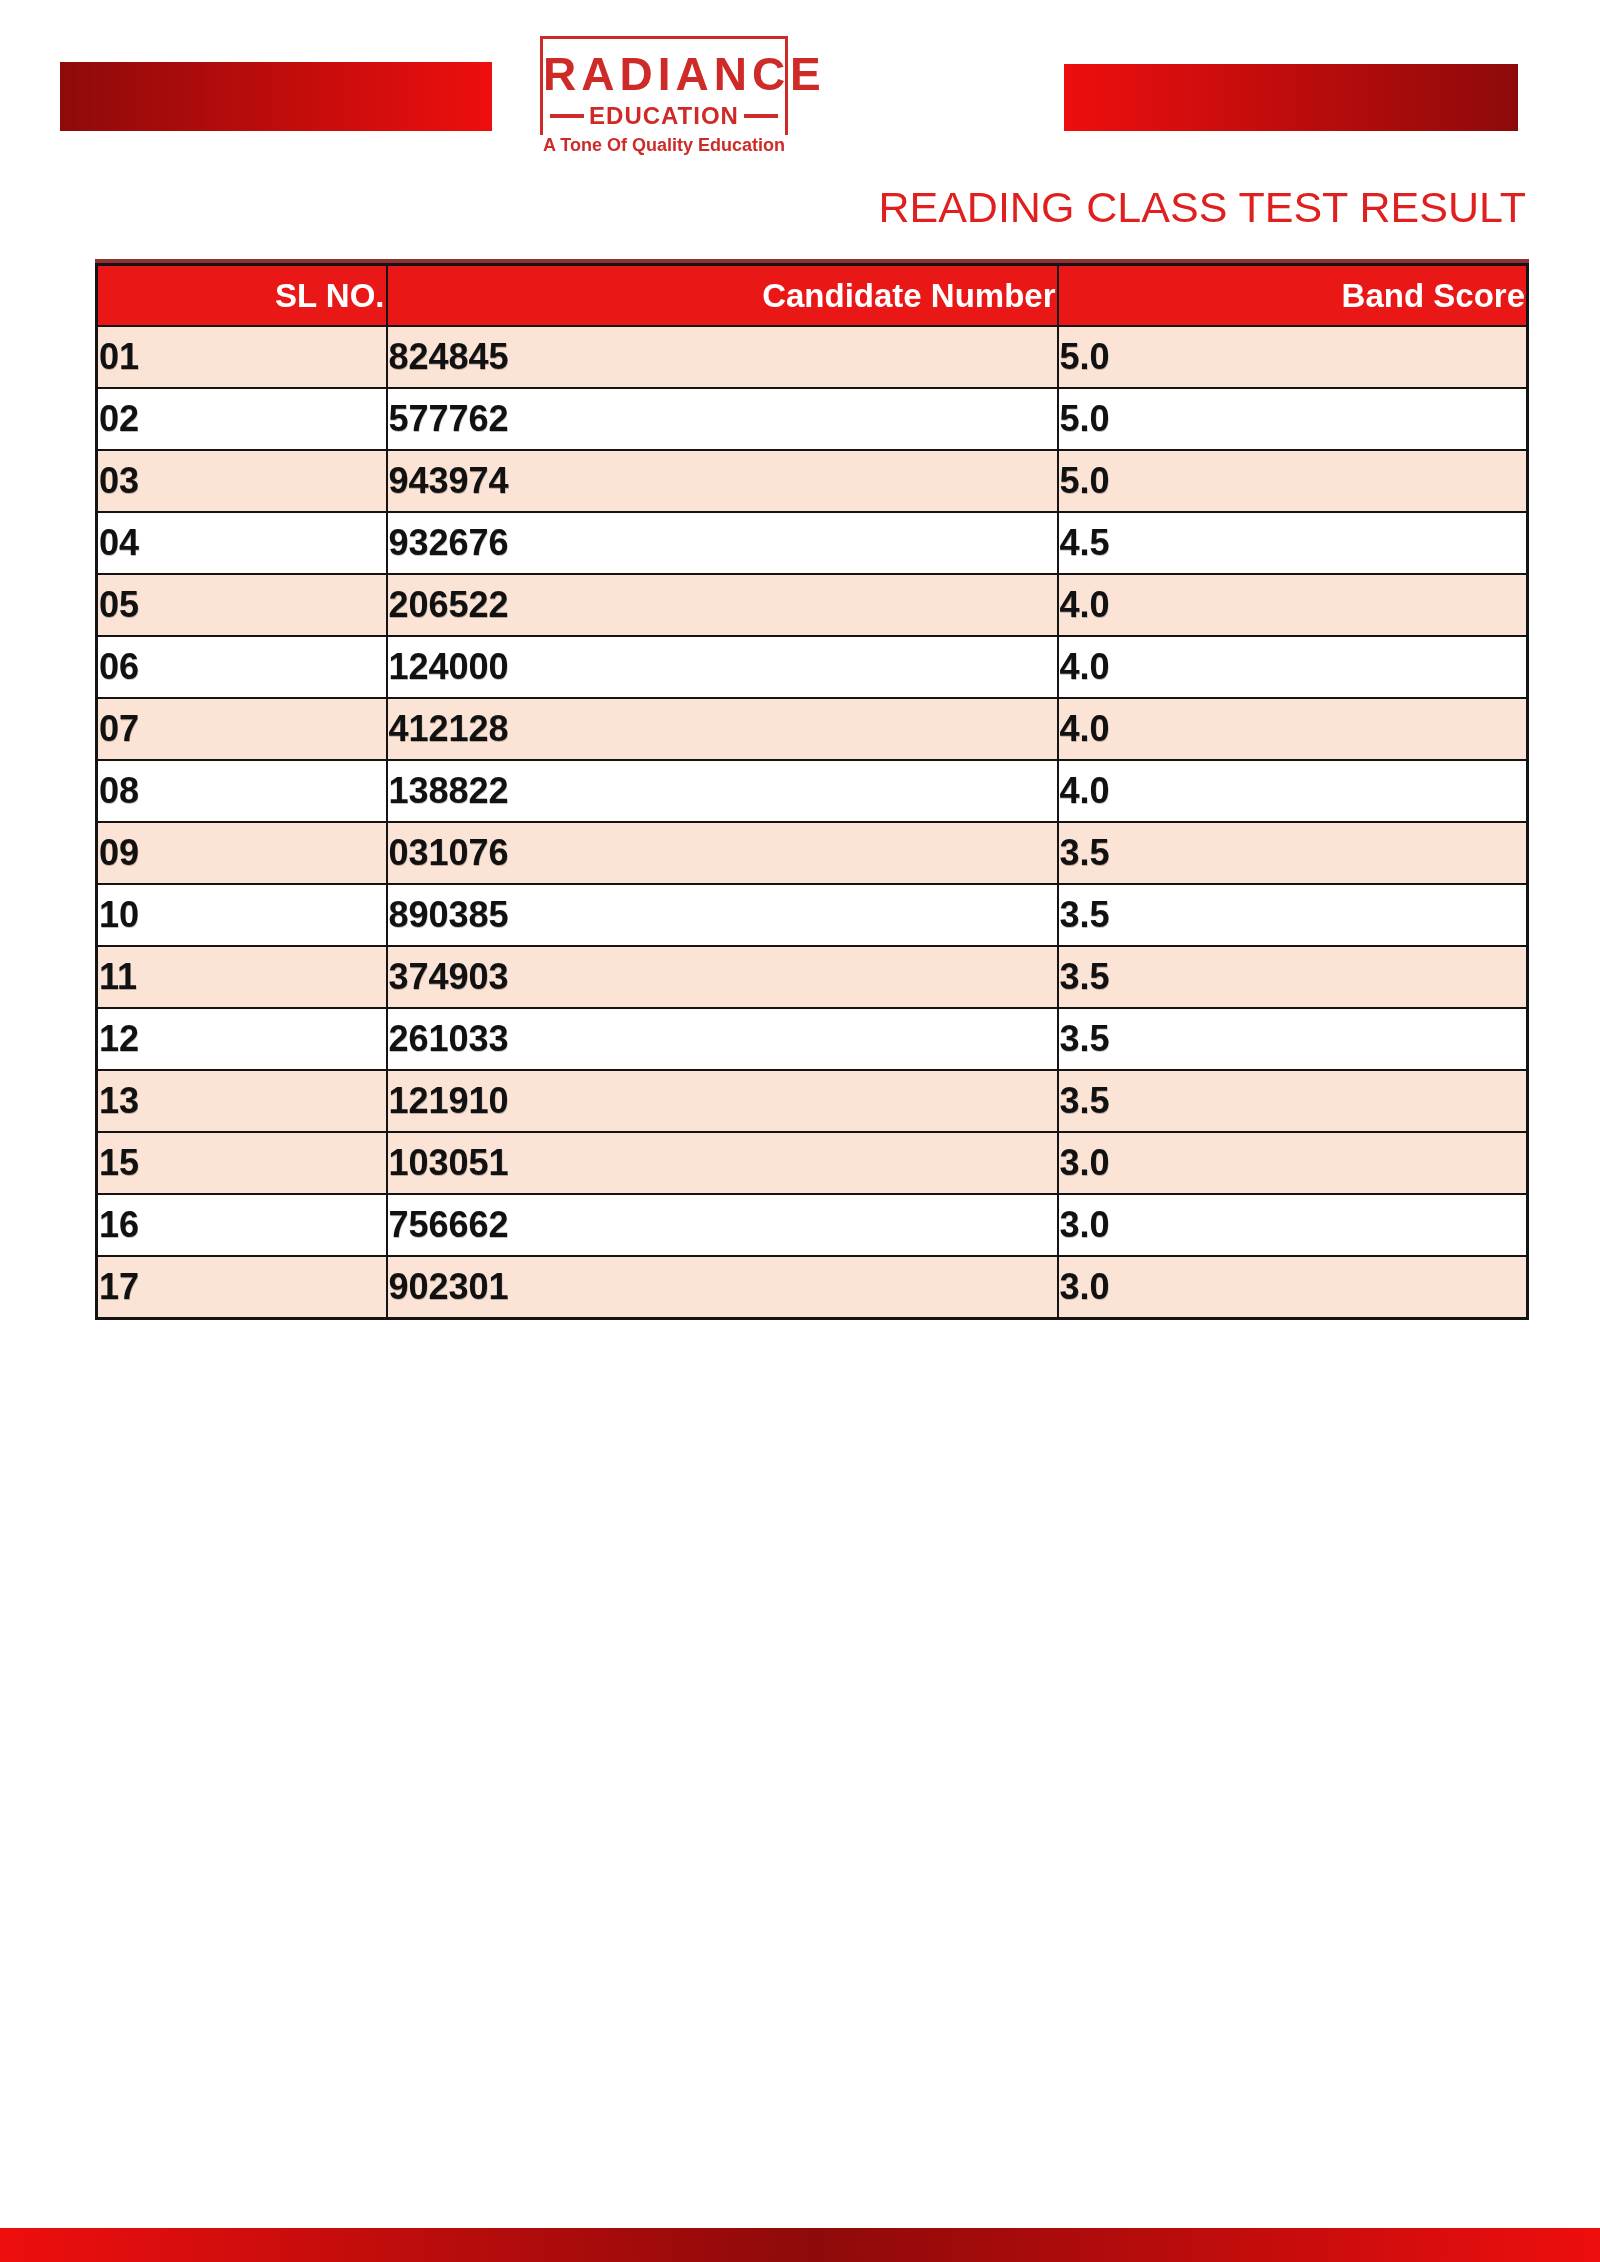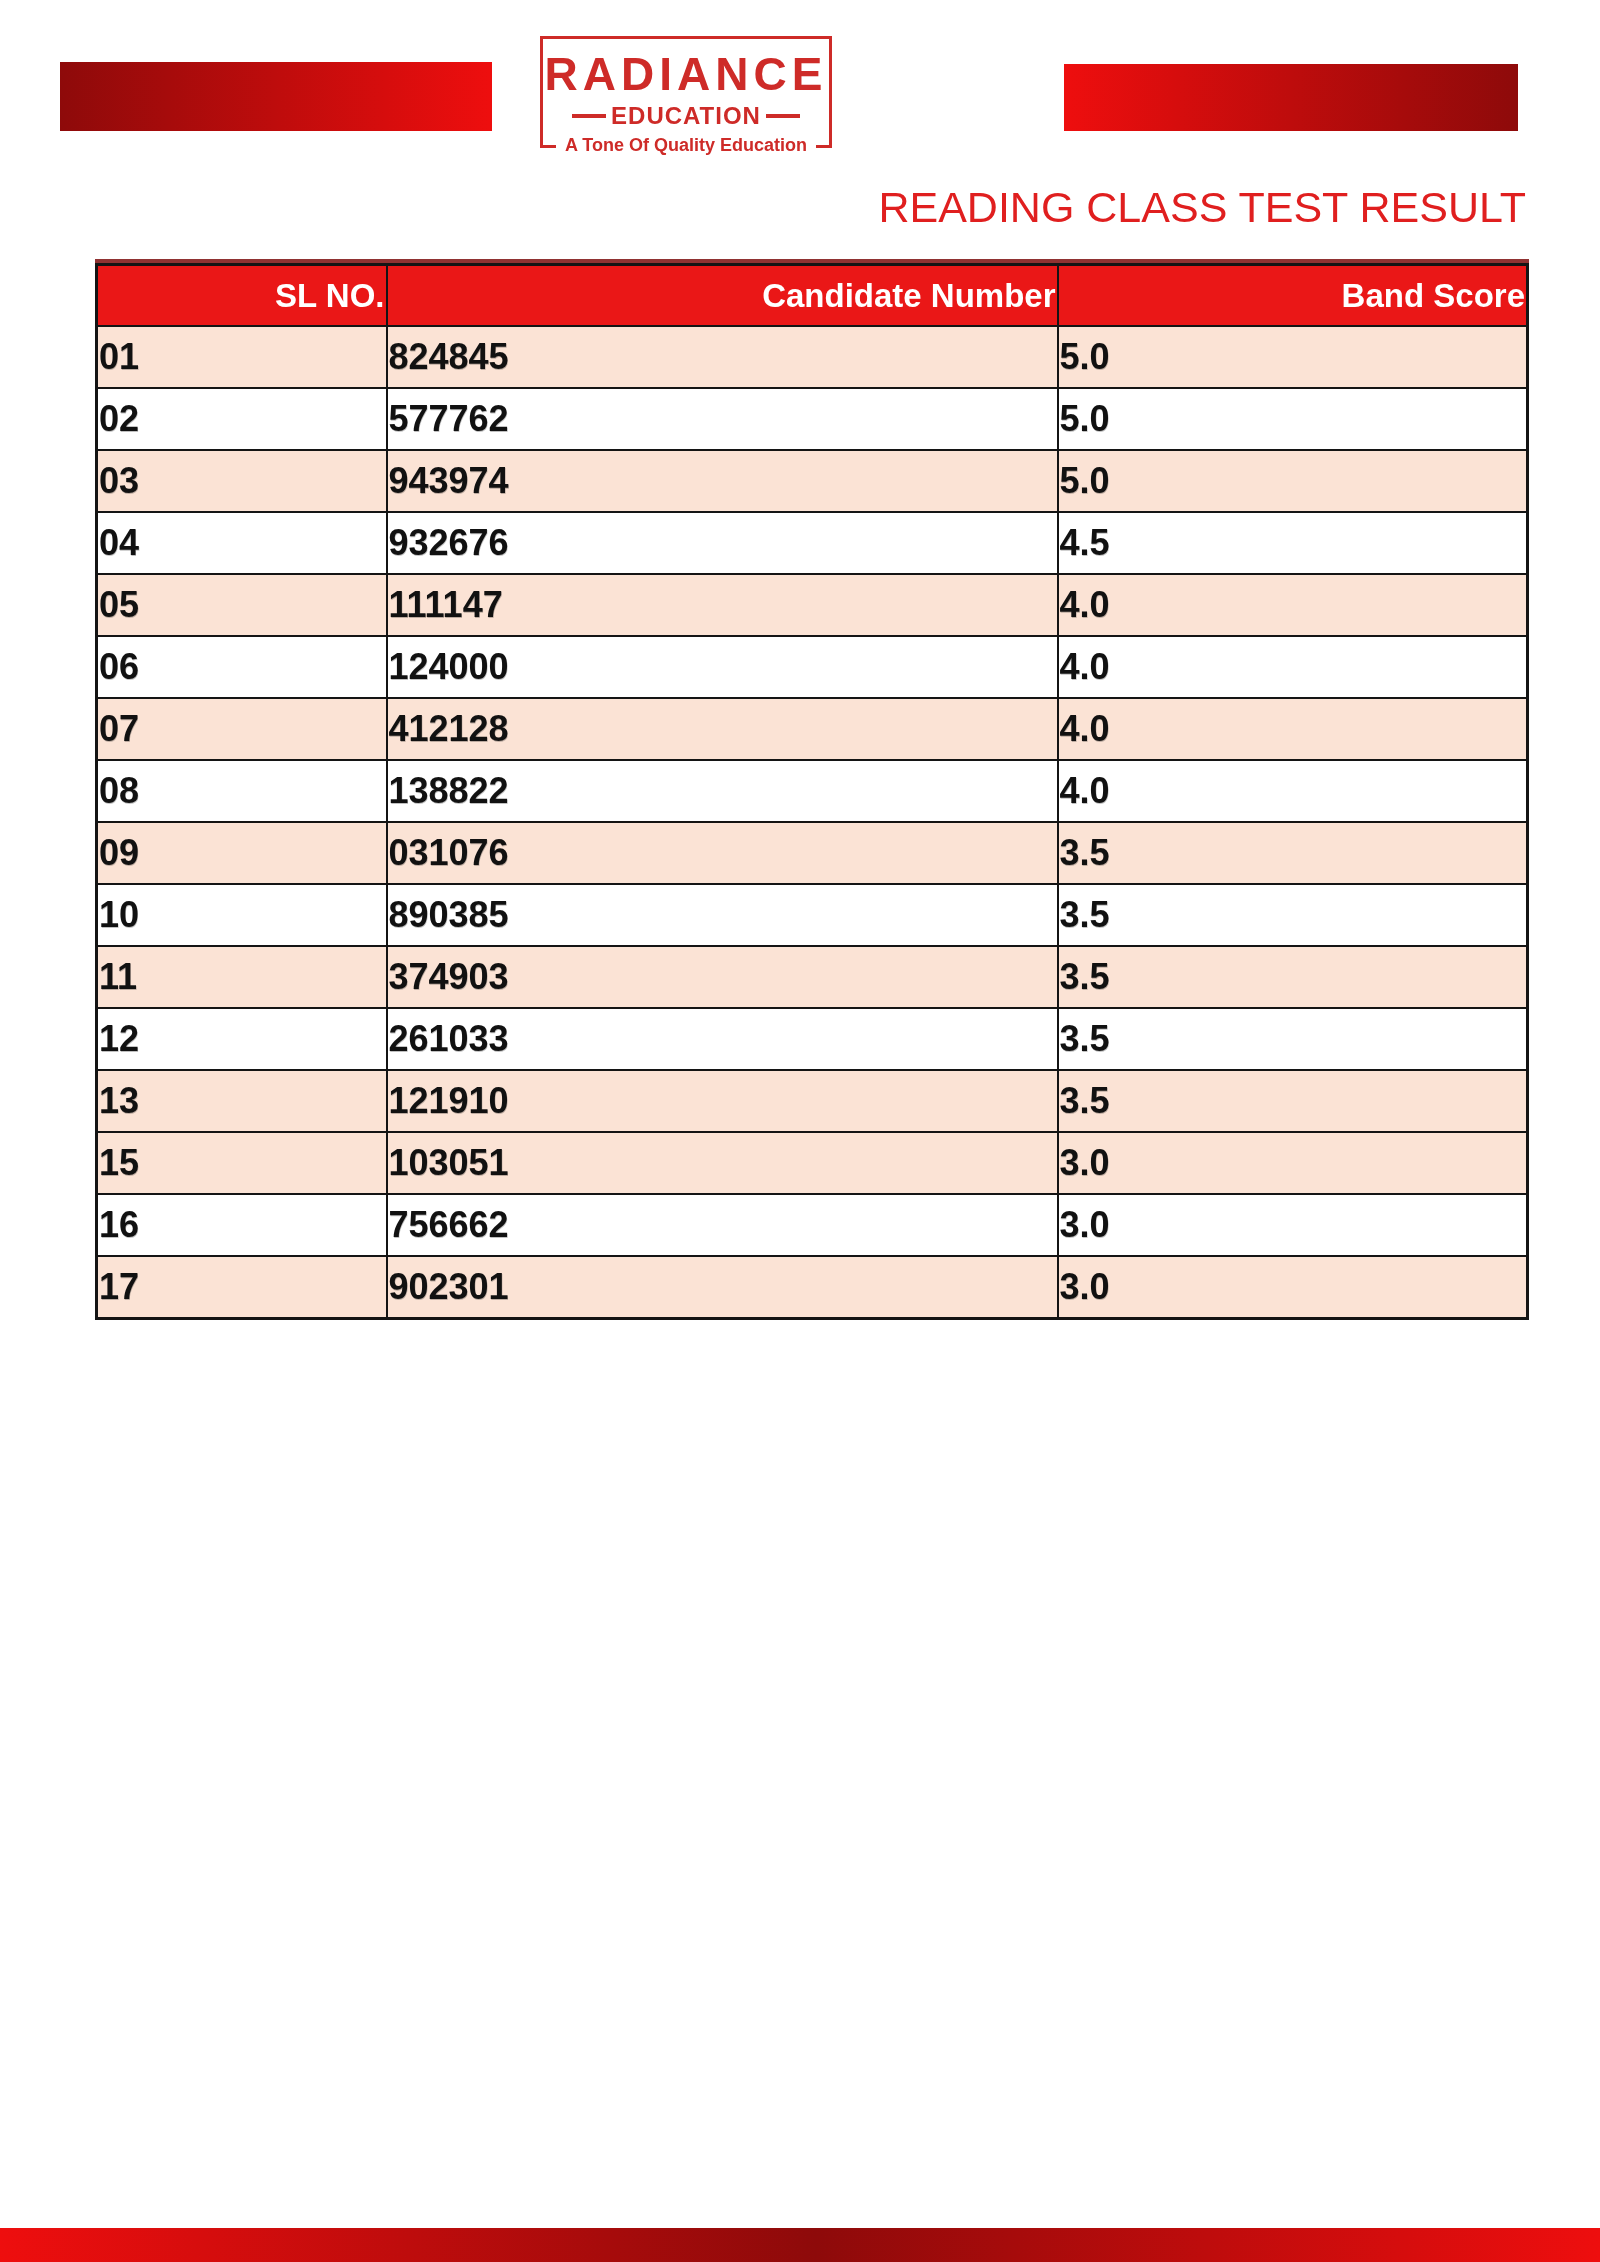--- a/index.html
+++ b/index.html
@@ -17,21 +17,21 @@
   .accent-bar{position:absolute;}
   .accent-bar.left{
     left:60px;top:62px;width:432px;height:69px;
     background:linear-gradient(to right, var(--accent-dark-red,#8E0A0A), var(--accent-bright-red,#EE0E0E));
   }
   .accent-bar.right{
     left:1064px;top:64px;width:454px;height:67px;
     background:linear-gradient(to right, var(--accent-bright-red,#EE0E0E), var(--accent-dark-red,#8E0A0A));
   }
   .logo-box{
-    position:absolute;left:540px;top:36px;width:292px;height:112px;
+    position:absolute;left:540px;top:36px;width:248px;height:112px;
     box-sizing:border-box;border:3px solid var(--logo-red,#CE2B28);
     text-align:center;
   }
   .logo-brand{
     margin-top:12px;font-size:46px;line-height:1;font-weight:bold;
     letter-spacing:5px;color:var(--logo-red,#CE2B28);
   }
   .logo-sub-row{
     margin-top:7px;display:flex;align-items:center;justify-content:center;gap:5px;
   }
@@ -128,21 +128,21 @@
         <td>943974</td>
         <td>5.0</td>
       </tr>
       <tr class="even">
         <td>04</td>
         <td>932676</td>
         <td>4.5</td>
       </tr>
       <tr class="odd">
         <td>05</td>
-        <td>111147</td>
+        <td>206522</td>
         <td>4.0</td>
       </tr>
       <tr class="even">
         <td>06</td>
         <td>124000</td>
         <td>4.0</td>
       </tr>
       <tr class="odd">
         <td>07</td>
         <td>412128</td>

